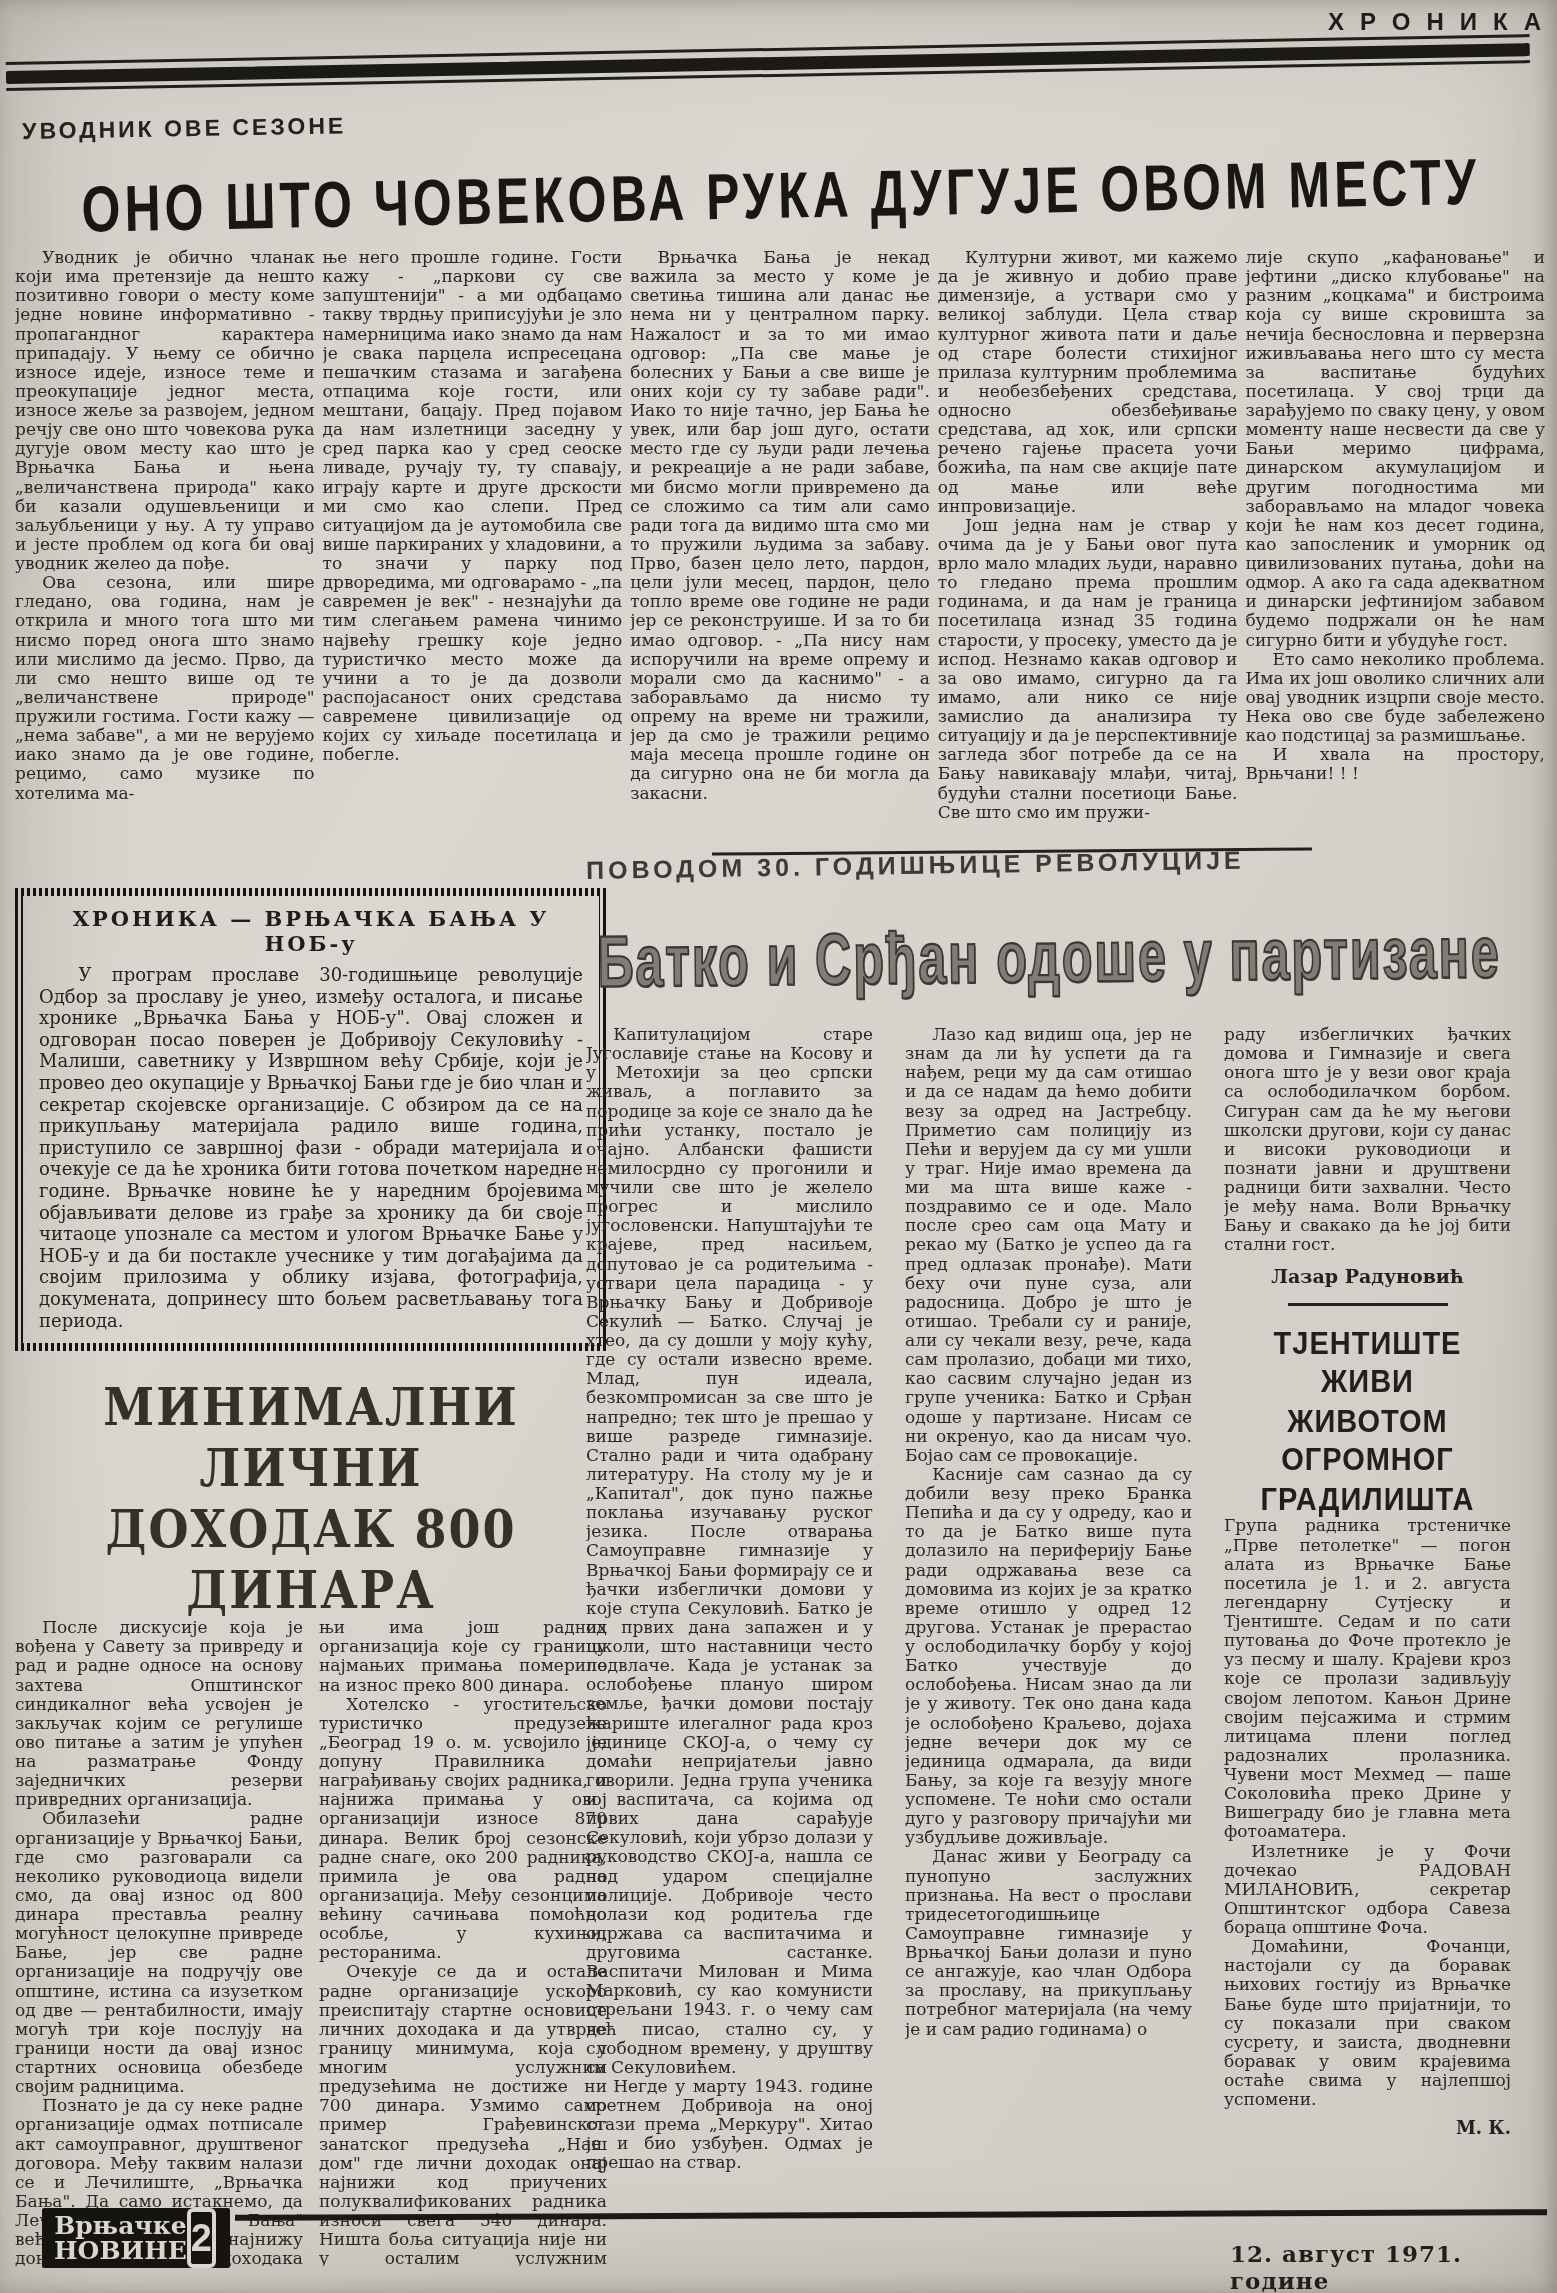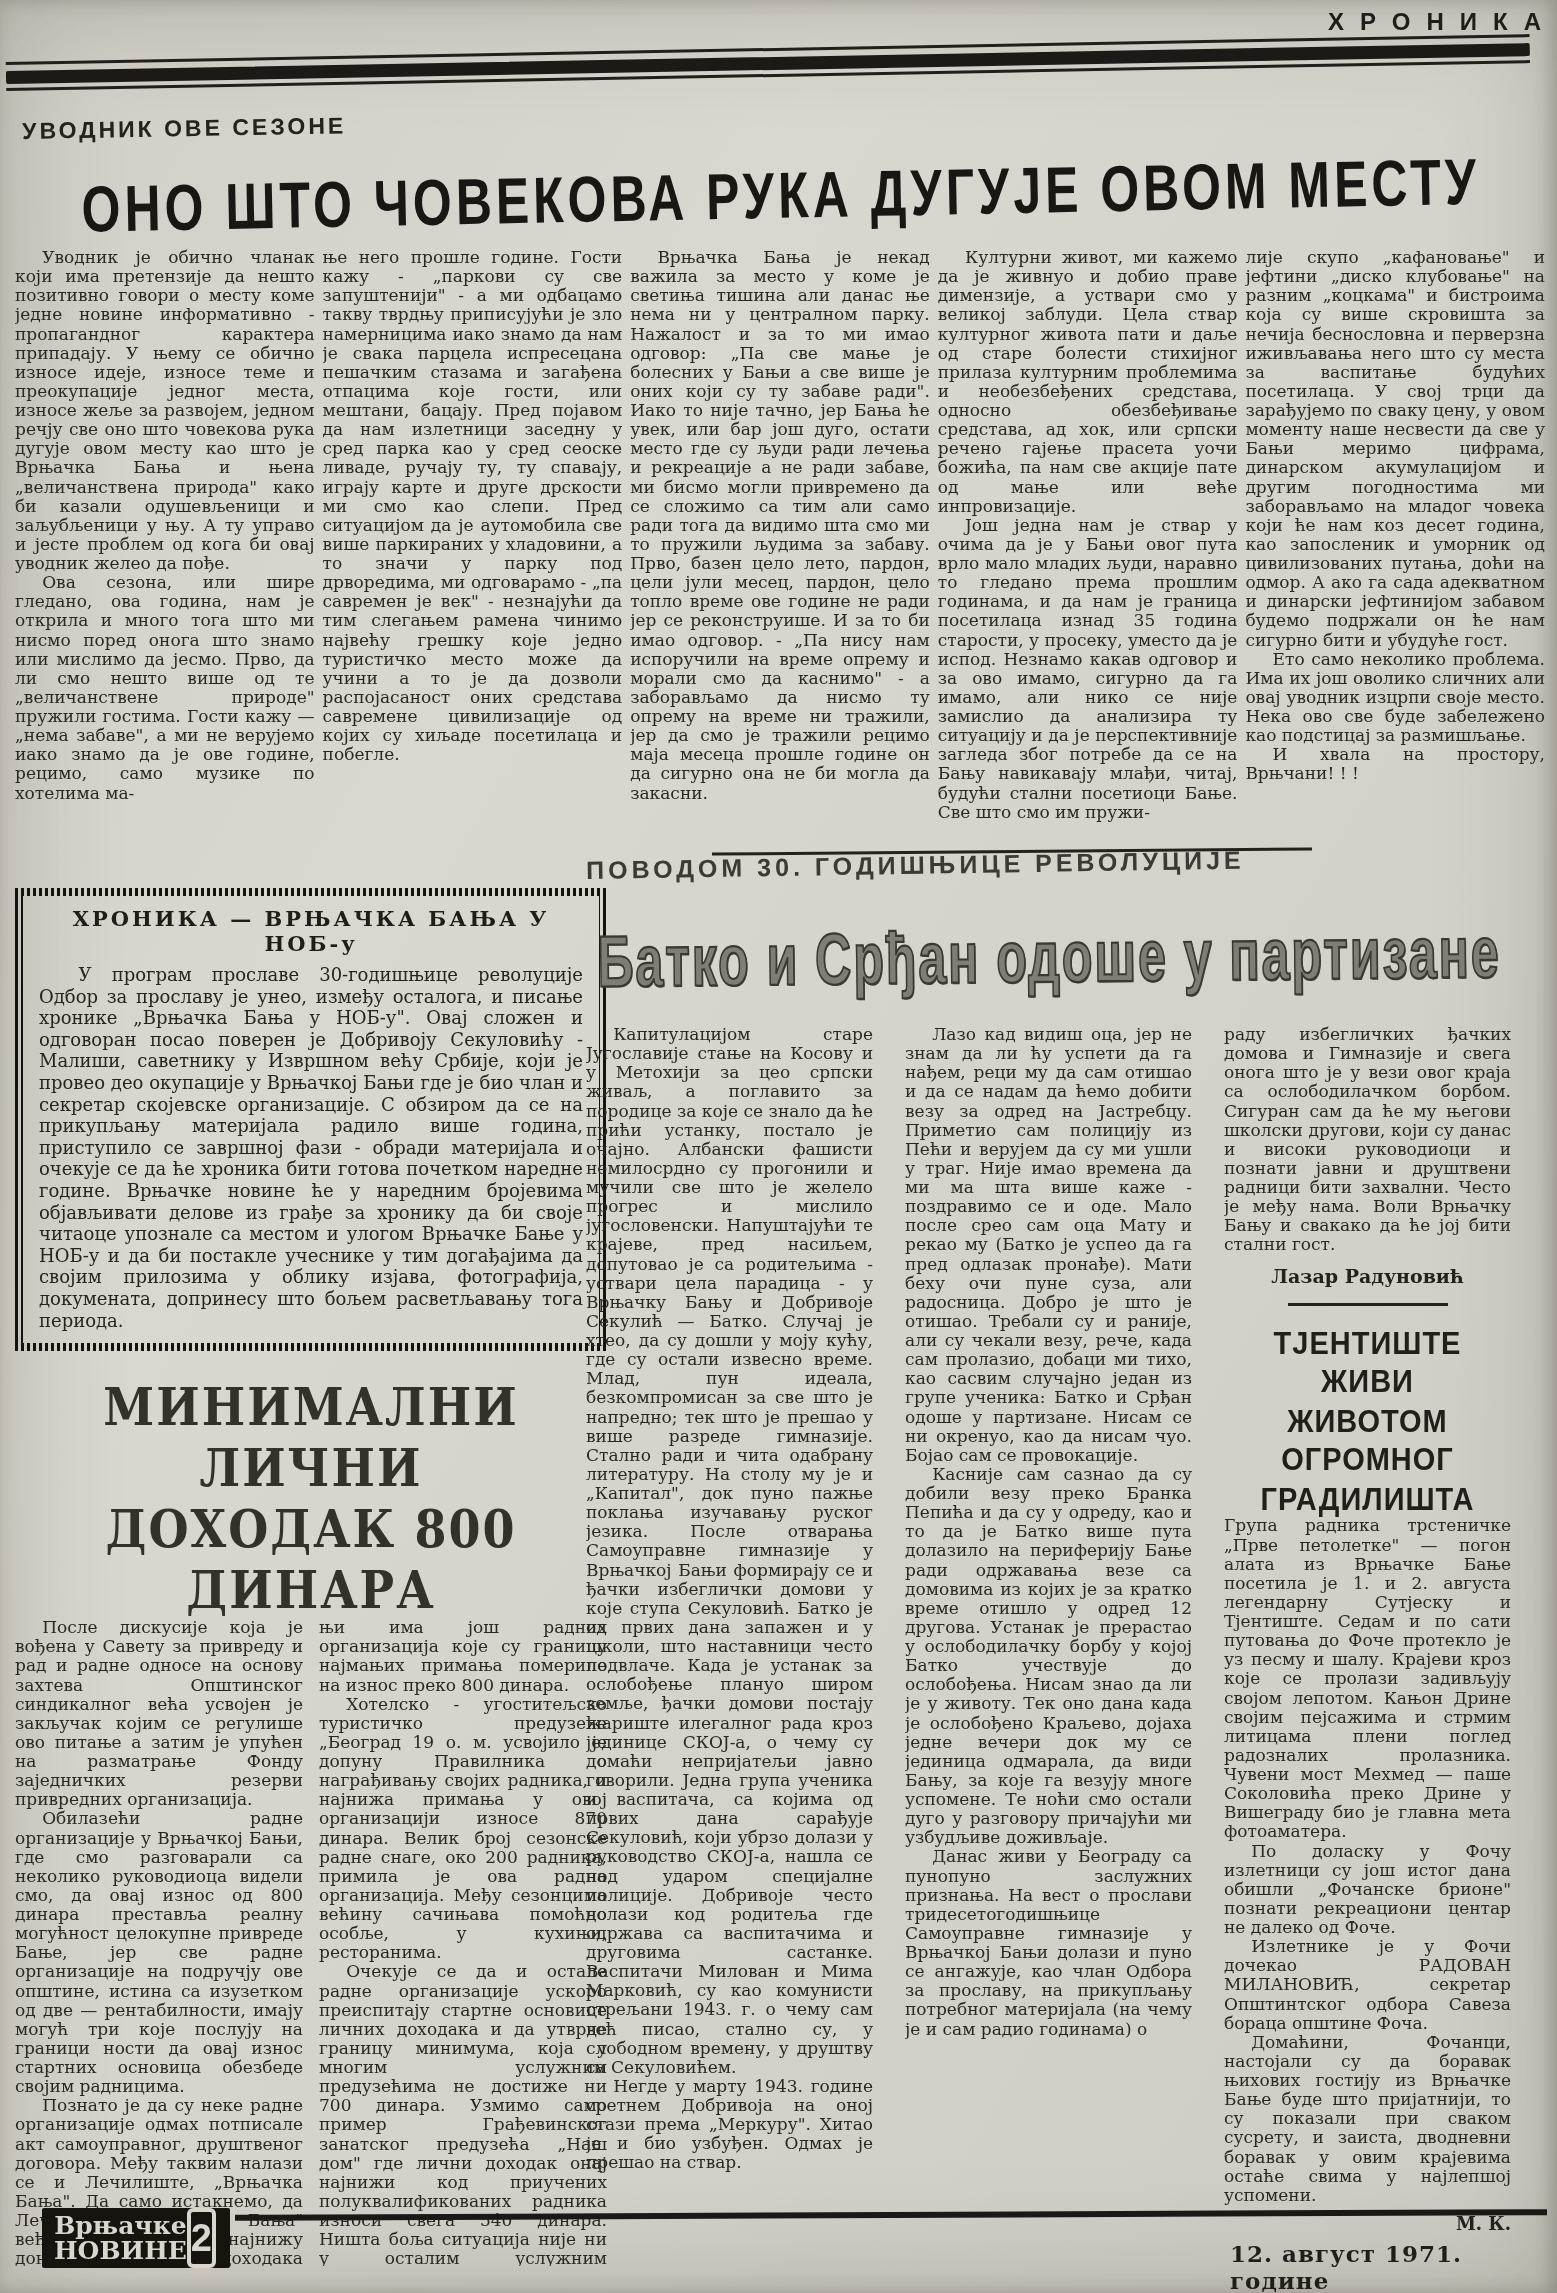--- a/index.html
+++ b/index.html
@@ -156,21 +156,20 @@
         <div>
             <p>раду избегличких ђачких домова и Гимназије и свега онога што је у вези овог краја са ослободилачком борбом. Сигуран сам да ће му његови школски другови, који су данас и високи руководиоци и познати јавни и друштвени радници бити захвални. Често је међу нама. Воли Врњачку Бању и свакако да ће јој бити стални гост.</p>
           </div>
         <div class="byline-center">Лазар Радуновић</div>
         <div class="divider-short"></div>
         <div class="tj-headline">ТЈЕНТИШТЕ ЖИВИ
 ЖИВОТОМ ОГРОМНОГ
 ГРАДИЛИШТА</div>
         <div>
             <p>Група радника трстеничке „Прве петолетке" — погон алата из Врњачке Бање посетила је 1. и 2. августа легендарну Сутјеску и Тјентиште. Седам и по сати путовања до Фоче протекло је уз песму и шалу. Крајеви кроз које се пролази задивљују својом лепотом. Кањон Дрине својим пејсажима и стрмим литицама плени поглед радозналих пролазника. Чувени мост Мехмед — паше Соколовића преко Дрине у Вишеграду био је главна мета фотоаматера.</p>
-            <p>По доласку у Фочу излетници су још истог дана обишли „Фочанске брионе" познати рекреациони центар не далеко од Фоче.</p>
             <p>Излетнике је у Фочи дочекао РАДОВАН МИЛАНОВИЋ, секретар Општинтског одбора Савеза бораца општине Фоча.</p>
             <p>Домаћини, Фочанци, настојали су да боравак њихових гостију из Врњачке Бање буде што пријатнији, то су показали при сваком сусрету, и заиста, дводневни боравак у овим крајевима остаће свима у најлепшој успомени.</p>
           </div>
         <div class="byline">М. К.</div>
       </div>
     </div>
   </div>
 
   <div class="abs footer-rule"></div>
   <div class="abs footer-logo">

